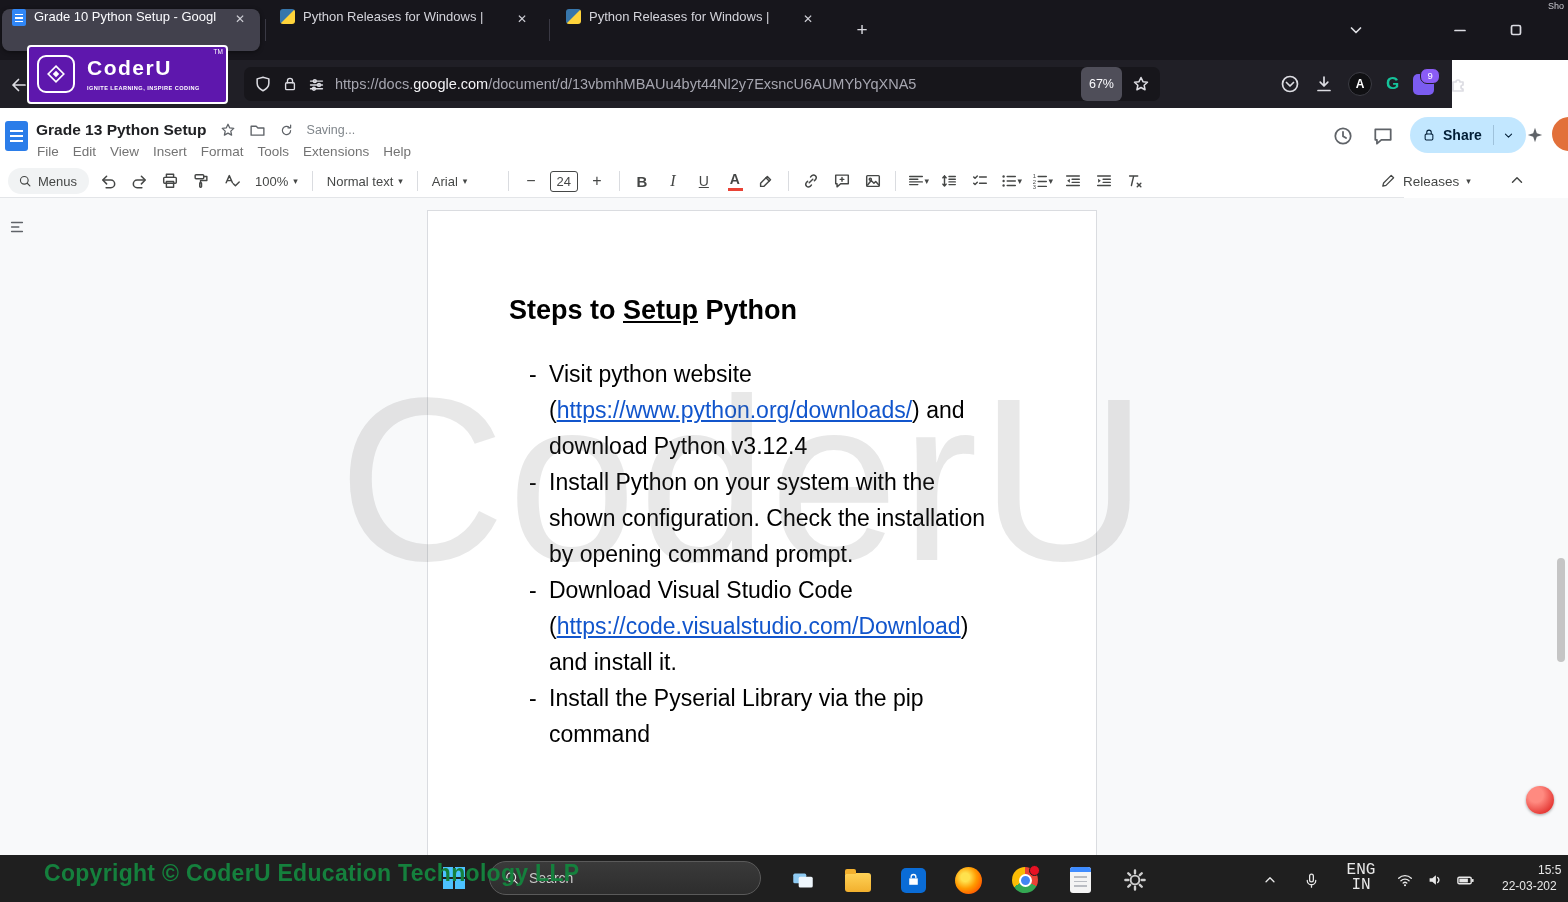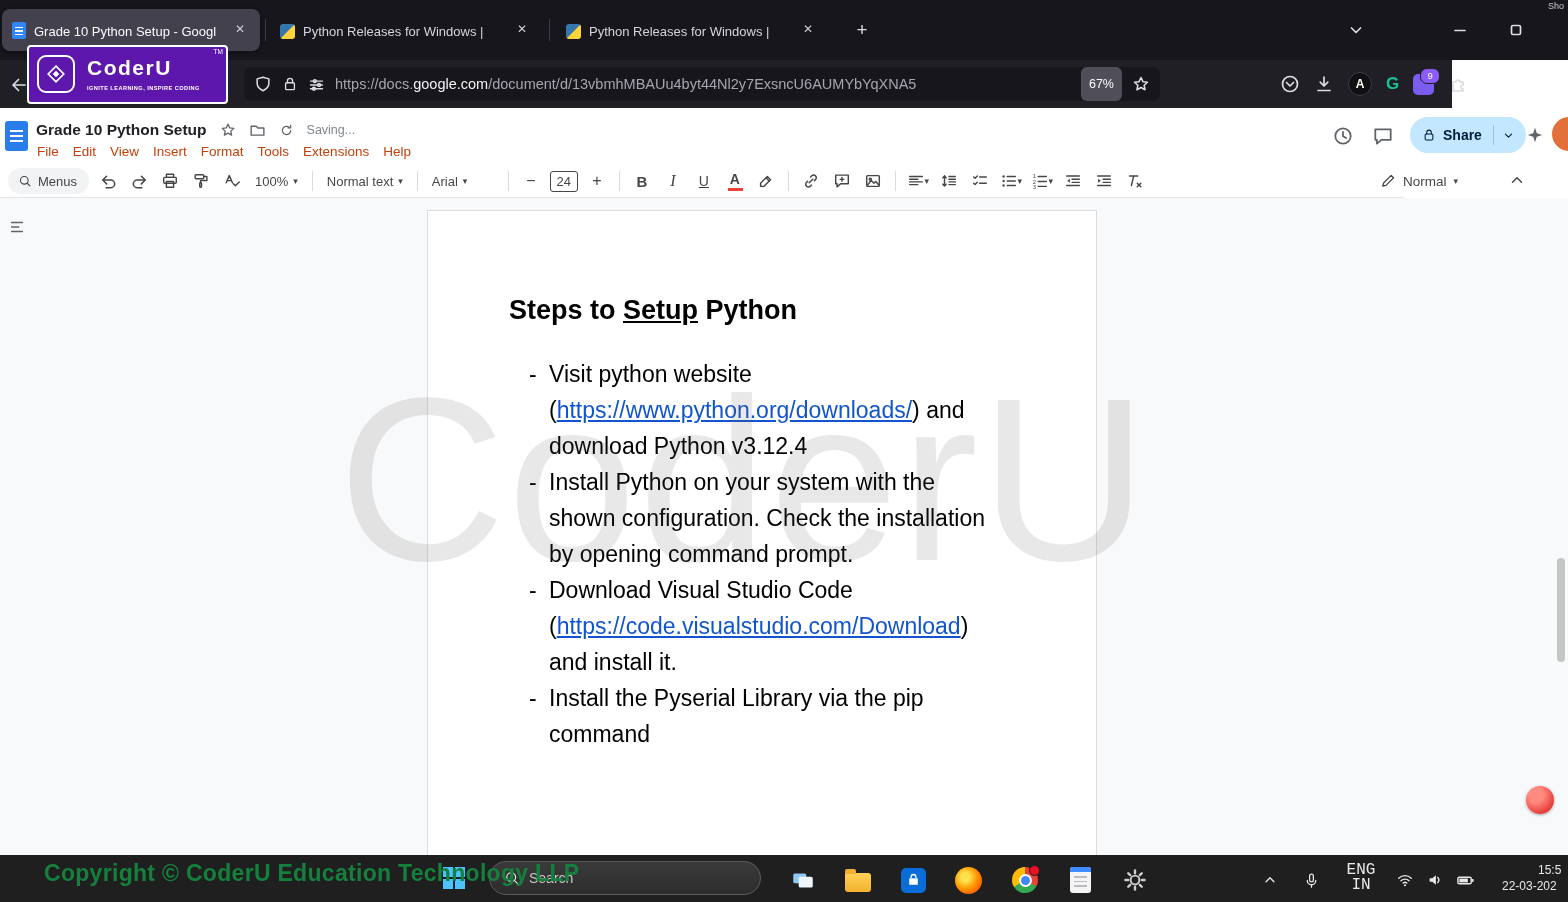--- a/index.html
+++ b/index.html
@@ -8,22 +8,22 @@
   svg{display:block;}
   .p1{fill:none;stroke:#dcdce2;stroke-width:1.7;stroke-linecap:round;stroke-linejoin:round}
   .p2{fill:none;stroke:#454746;stroke-width:1.6;stroke-linecap:round;stroke-linejoin:round}
   .p3{fill:none;stroke:#5f6368;stroke-width:1.6;stroke-linecap:round;stroke-linejoin:round}
   .p4{fill:none;stroke:#e8e8e8;stroke-width:1.5;stroke-linecap:round;stroke-linejoin:round}
   .pD{fill:none;stroke:#001d35;stroke-width:1.5;stroke-linecap:round;stroke-linejoin:round}
   .f2{fill:#454746}.f3{fill:#5f6368}.f4{fill:#e8e8e8}
 
   
   .tabstrip{position:absolute;left:0;top:0;width:1568px;height:60px;background:#17161c;}
-  .tab{position:absolute;top:9px;height:42px;border-radius:8px;display:flex;align-items:flex-end;
-       padding:12px 10px;box-sizing:border-box;color:#d4d4db;font-size:13px;cursor:default;}
+  .tab{position:absolute;top:9px;height:42px;border-radius:8px;display:flex;align-items:flex-start;
+       padding:0 10px;box-sizing:border-box;color:#d4d4db;font-size:13px;cursor:default;}
   .tab.active{background:#42414d;color:#fbfbfe;box-shadow:0 1px 4px rgba(0,0,0,.45);}
   .tab .ttl{flex:1;white-space:nowrap;overflow:hidden;margin:0 8px;}
   .tabclose{width:20px;height:20px;border-radius:4px;display:flex;align-items:center;justify-content:center;
             font-size:12px;color:#cfcfd6;flex:none;}
   .tabsep{position:absolute;top:19px;width:1px;height:22px;background:#3a3944;}
   .favicon-docs{width:14px;height:17px;background:#3086f6;border-radius:2px;position:relative;flex:none;}
   .favicon-docs::after{content:"";position:absolute;left:3px;top:5px;width:8px;height:9px;
       background:repeating-linear-gradient(#fff 0 1.5px,transparent 1.5px 3.5px);}
   .favicon-py{width:15px;height:15px;border-radius:3px;flex:none;
       background:linear-gradient(135deg,#3776ab 0 49%,#ffd43b 51% 100%);}
@@ -60,21 +60,21 @@
 
   
   .dhead{position:absolute;left:0;top:108px;width:1568px;height:57px;background:#fff;}
   .docsicon{position:absolute;left:5px;top:13px;width:23px;height:30px;background:#2b7de9;border-radius:3px;}
   .docsicon::after{content:"";position:absolute;left:5px;top:9px;width:13px;height:14px;
       background:repeating-linear-gradient(#fff 0 2px,transparent 2px 5px);}
   .titlerow{position:absolute;left:36px;top:10px;height:24px;display:flex;align-items:center;gap:13px;}
   .dtitle{font-size:15.5px;font-weight:600;color:#202124;}
   .saving{font-size:12.5px;color:#80868b;}
   .menubar{position:absolute;left:30px;top:32px;height:22px;display:flex;align-items:center;}
-  .menubar span{font-size:13.5px;color:#c2410c;padding:2px 7px;border-radius:4px;cursor:default;}
+  .menubar span{font-size:13.5px;color:#737373;padding:2px 7px;border-radius:4px;cursor:default;}
   .histbtn{position:absolute;left:1332px;top:17px;}
   .combtn{position:absolute;left:1372px;top:17px;}
   .sharepill{position:absolute;left:1410px;top:9px;height:36px;border-radius:18px;background:#c2e7ff;color:#001d35;
       display:flex;align-items:center;padding:0 12px;gap:7px;font-size:14px;font-weight:600;box-sizing:border-box;}
   .sharechev{display:flex;align-items:center;padding-left:9px;margin-left:4px;border-left:1px solid rgba(0,29,53,.18);height:20px;}
   .sparkle{position:absolute;left:1526px;top:18px;}
   .avatar{position:absolute;left:1552px;top:9px;width:34px;height:34px;border-radius:50%;background:#e2703a;}
 
   
   .dtools{position:absolute;left:0;top:165px;width:1404px;height:33px;background:#fff;border-bottom:1px solid #e3e5e8;box-sizing:border-box;}
@@ -237,21 +237,21 @@
       </svg>
   </div>
   <div class="brand">CoderU</div>
   <div class="tag">IGNITE LEARNING, INSPIRE CODING</div>
   <div class="tm">TM</div>
 </div>
 
 <div class="dhead">
   <div class="docsicon"></div>
   <div class="titlerow">
-    <span class="dtitle">Grade 10 Python Setup</span>
+    <span class="dtitle">Grade 13 Python Setup</span>
     <svg width="16" height="16" viewBox="0 0 20 20">
         <path class="p3" d="M10 2.8l2.2 4.6 5 .6-3.7 3.4 1 5-4.5-2.5-4.5 2.5 1-5L2.8 8l5-.6z"></path>
       </svg>
     <svg width="17" height="17" viewBox="0 0 20 20">
         <path class="p3" d="M2.5 5h6l2 2h7v8.5h-15z"></path>
       </svg>
     <svg width="15" height="15" viewBox="0 0 20 20">
         <path class="p3" d="M15.5 10a5.5 5.5 0 11-1.6-3.9"></path>
         <path class="p3" d="M15.5 2.8v3.6h-3.6"></path>
       </svg>
@@ -444,21 +444,21 @@
         <svg width="18" height="18" viewBox="0 0 20 20">
           <path class="p2" d="M4 4.5h9M8.5 4.5L6 15"></path>
           <path class="p2" d="M12.5 12.5l4 4m0-4l-4 4"></path>
         </svg>
       </div>
   </div>
   <div class="editing">
     <svg width="16" height="16" viewBox="0 0 20 20">
         <path class="p2" d="M3.5 16.5l1-4L14 3l3 3L7.5 15.5z"></path>
       </svg>
-    <span>Normal</span>
+    <span>Releases</span>
     <span class="dropdn">▾</span>
   </div>
   <div class="collapse">
     <svg width="18" height="18" viewBox="0 0 20 20">
         <path class="p2" d="M5 12.5l5-5 5 5"></path>
       </svg>
   </div>
 </div>
 
 <div class="canvas">

